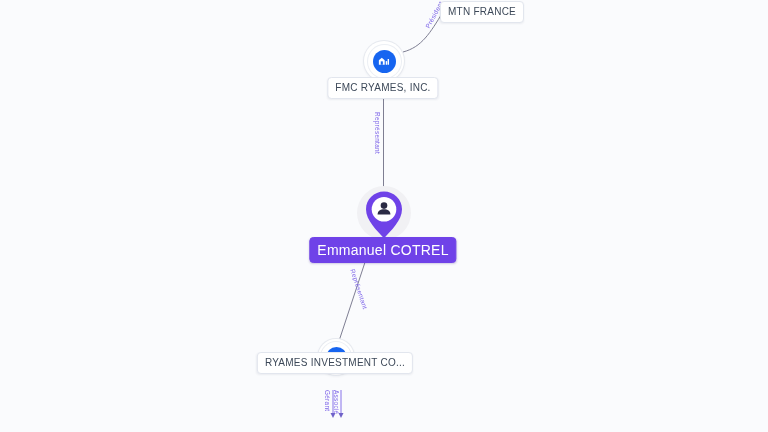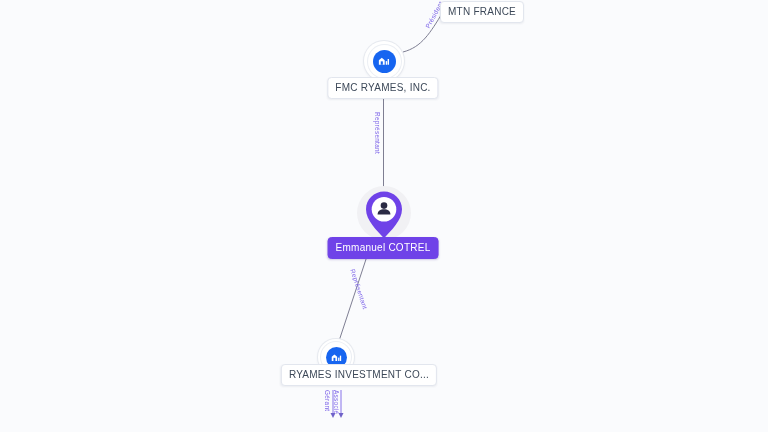--- a/index.html
+++ b/index.html
@@ -78,21 +78,21 @@
     background: #ffffff;
     color: #3c4858;
     border: 1px solid #e2e6ee;
     box-shadow: 0 1px 2px rgba(40,50,80,.07);
   }
   .chip-purple {
     background: #6f42e8;
     color: #ffffff;
     border: 1px solid #6f42e8;
     box-shadow: 0 1px 2px rgba(60,30,140,.22);
-    font-size: 10px;
+    font-size: 14px;
   }
 
   
   .pin-wrap {
     position: absolute;
   }
   .pin-shadow {
     position: absolute;
     left: 50%; top: 50%;
     width: 54px; height: 54px;
@@ -193,15 +193,15 @@
           <svg width="13" height="13" viewBox="0 0 24 24" aria-hidden="true">
             <path d="M3.2 10.6 L8.2 6.4 L13.2 10.6 L13.2 18.4 L3.2 18.4 Z" fill="#ffffff"></path>
             <rect x="6.4" y="12.6" width="3.6" height="5.8" fill="#1765f0"></rect>
             <rect x="15.0" y="12.2" width="2.4" height="6.2" fill="#ffffff"></rect>
             <rect x="18.2" y="8.6" width="2.4" height="9.8" fill="#ffffff"></rect>
           </svg>
         </div>
       </div>
     </div>
   </div>
-  <div class="chip chip-white" style="left:335px; top:364px;margin-left:24px;">RYAMES INVESTMENT CO...</div>
+  <div class="chip chip-white" style="left:335px; top:352px;">RYAMES INVESTMENT CO...</div>
 
 </div>
 
 </body></html>

